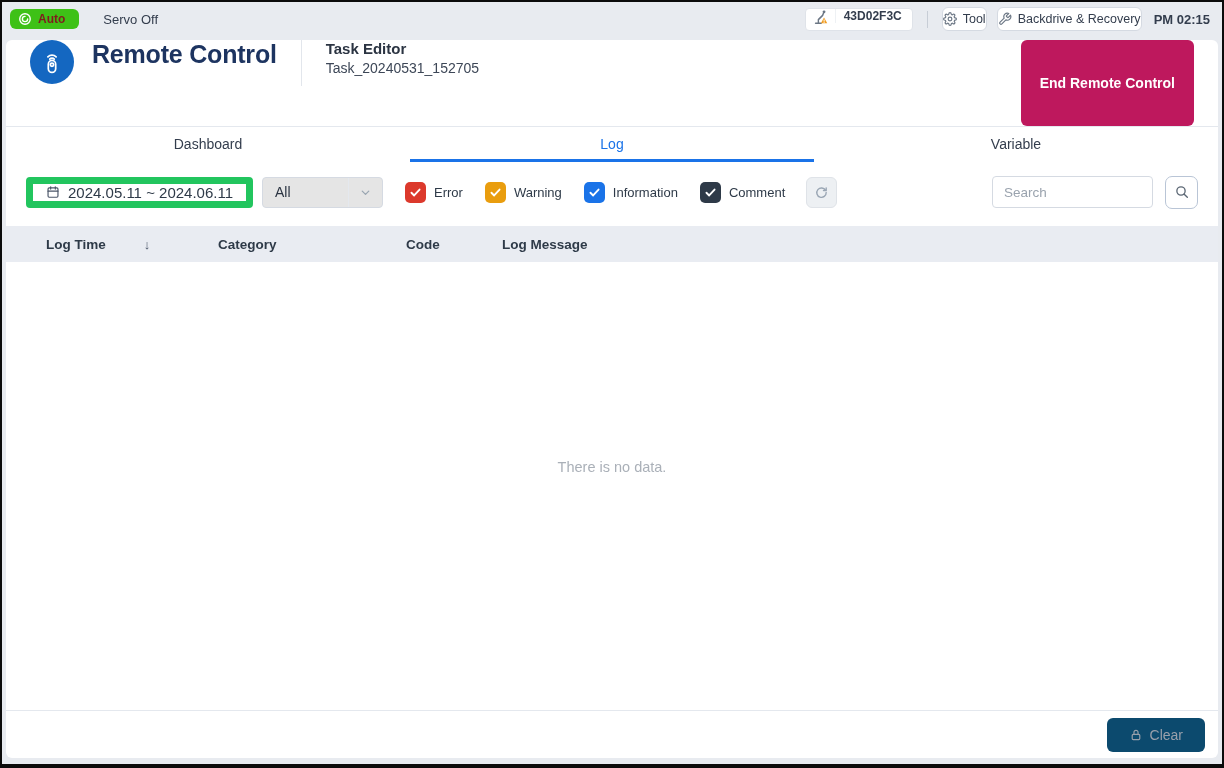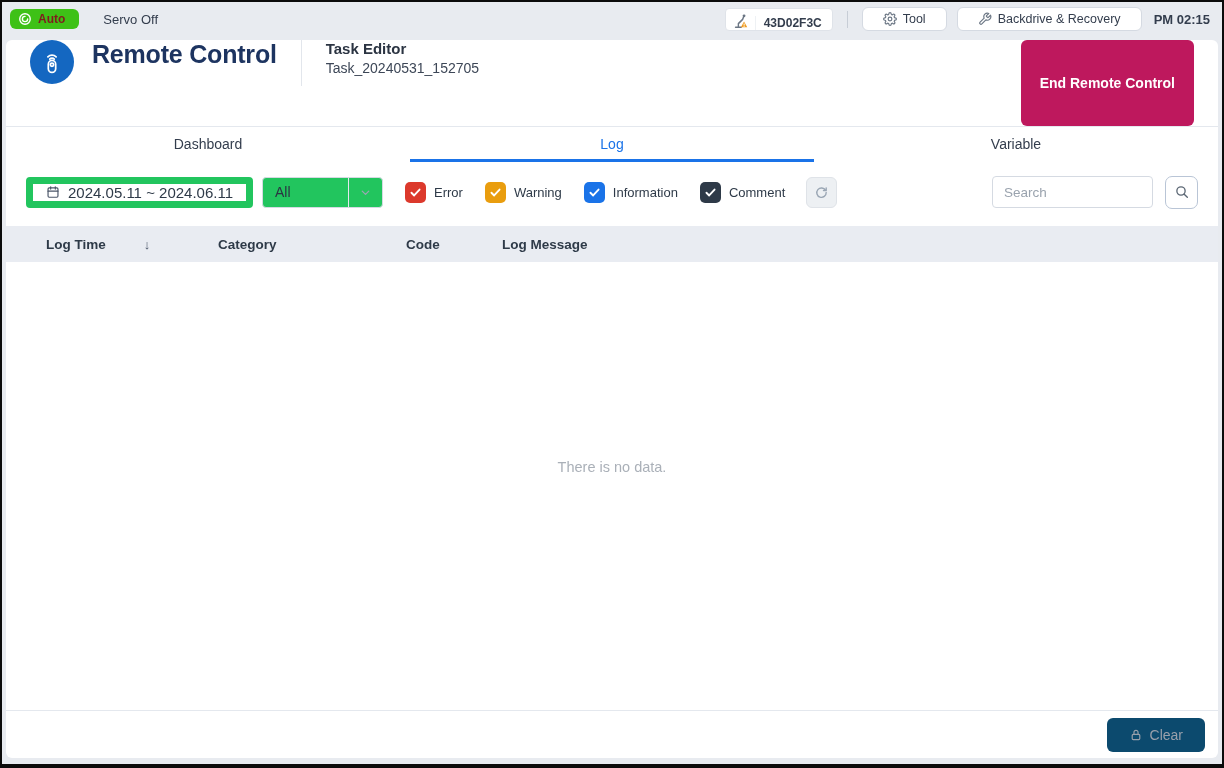--- a/index.html
+++ b/index.html
@@ -31,31 +31,31 @@
   .param-box {
     width: 253px; height: 23px;
     border: 1.5px solid #e0392e; border-radius: 4px;
     background: #fff; display: flex; align-items: center;
     padding: 0 9px; font-size: 12px; color: #333d4d; cursor: pointer;
   }
   .param-dot { width: 9px; height: 9px; border-radius: 50%; background: #e0392e; margin-left: auto; }
   .device-box {
     height: 23px; background: #fff;
     border: 1px solid #dfe3e9; border-radius: 4px;
-    display: flex; align-items: flex-end; cursor: pointer;
+    display: flex; align-items: flex-start; cursor: pointer;
     font-size: 12px; font-weight: bold; color: #333d4d;
   }
   .device-box .ico-seg { padding: 0 6px; display: flex; align-items: center; }
   .device-box .txt-seg { padding: 0 10px 0 8px; border-left: 1px solid #eef1f4; }
   .tb-divider { width: 1px; height: 17px; background: #c7cdd6; margin: 0 4px; }
   .tb-btn {
     height: 24px; background: #fff;
     border: 1px solid #d5dae2; border-radius: 6px;
     display: flex; align-items: center; gap: 6px;
-    padding: 0 20px; font-size: 12.5px; color: #333d4d; cursor: pointer;
+    padding: 0 0; font-size: 12.5px; color: #333d4d; cursor: pointer;
   }
   .tb-time { font-size: 13px; font-weight: bold; color: #333d4d; margin: 0 4px 0 2px; white-space: nowrap; }
   
   .card {
     flex: 1; margin: 4px 4px 6px;
     background: #fff; border-radius: 6px;
     display: flex; flex-direction: column;
     overflow: hidden;
   }
   .card-header {
@@ -98,21 +98,21 @@
     padding: 10px 20px 8px; gap: 9px;
   }
   .date-box {
     height: 31px; border: 7px solid #22c55e; border-radius: 4px;
     display: flex; align-items: center; gap: 8px;
     padding: 0 13px; font-size: 15px; color: #2e3a48; cursor: pointer; background:#fff;
   }
   .select-box {
     height: 31px; width: 121px;
     border: 1px solid #d5dae2; border-radius: 4px;
-    display: flex; align-items: center; cursor: pointer; background:#22c55e;
+    display: flex; align-items: center; cursor: pointer; background:#e5e5e5;
   }
   .select-box .sel-val { flex: 1; padding-left: 12px; font-size: 14px; color: #2b3442; }
   .select-box .sel-caret {
     width: 34px; align-self: stretch;
     border-left: 1px solid #e4e8ee;
     display: flex; align-items: center; justify-content: center;
   }
   .cb-group { display: flex; align-items: center; gap: 8px; margin-left: 13px; cursor: pointer; }
   .cb-box {
     width: 21px; height: 21px; border-radius: 5px;

